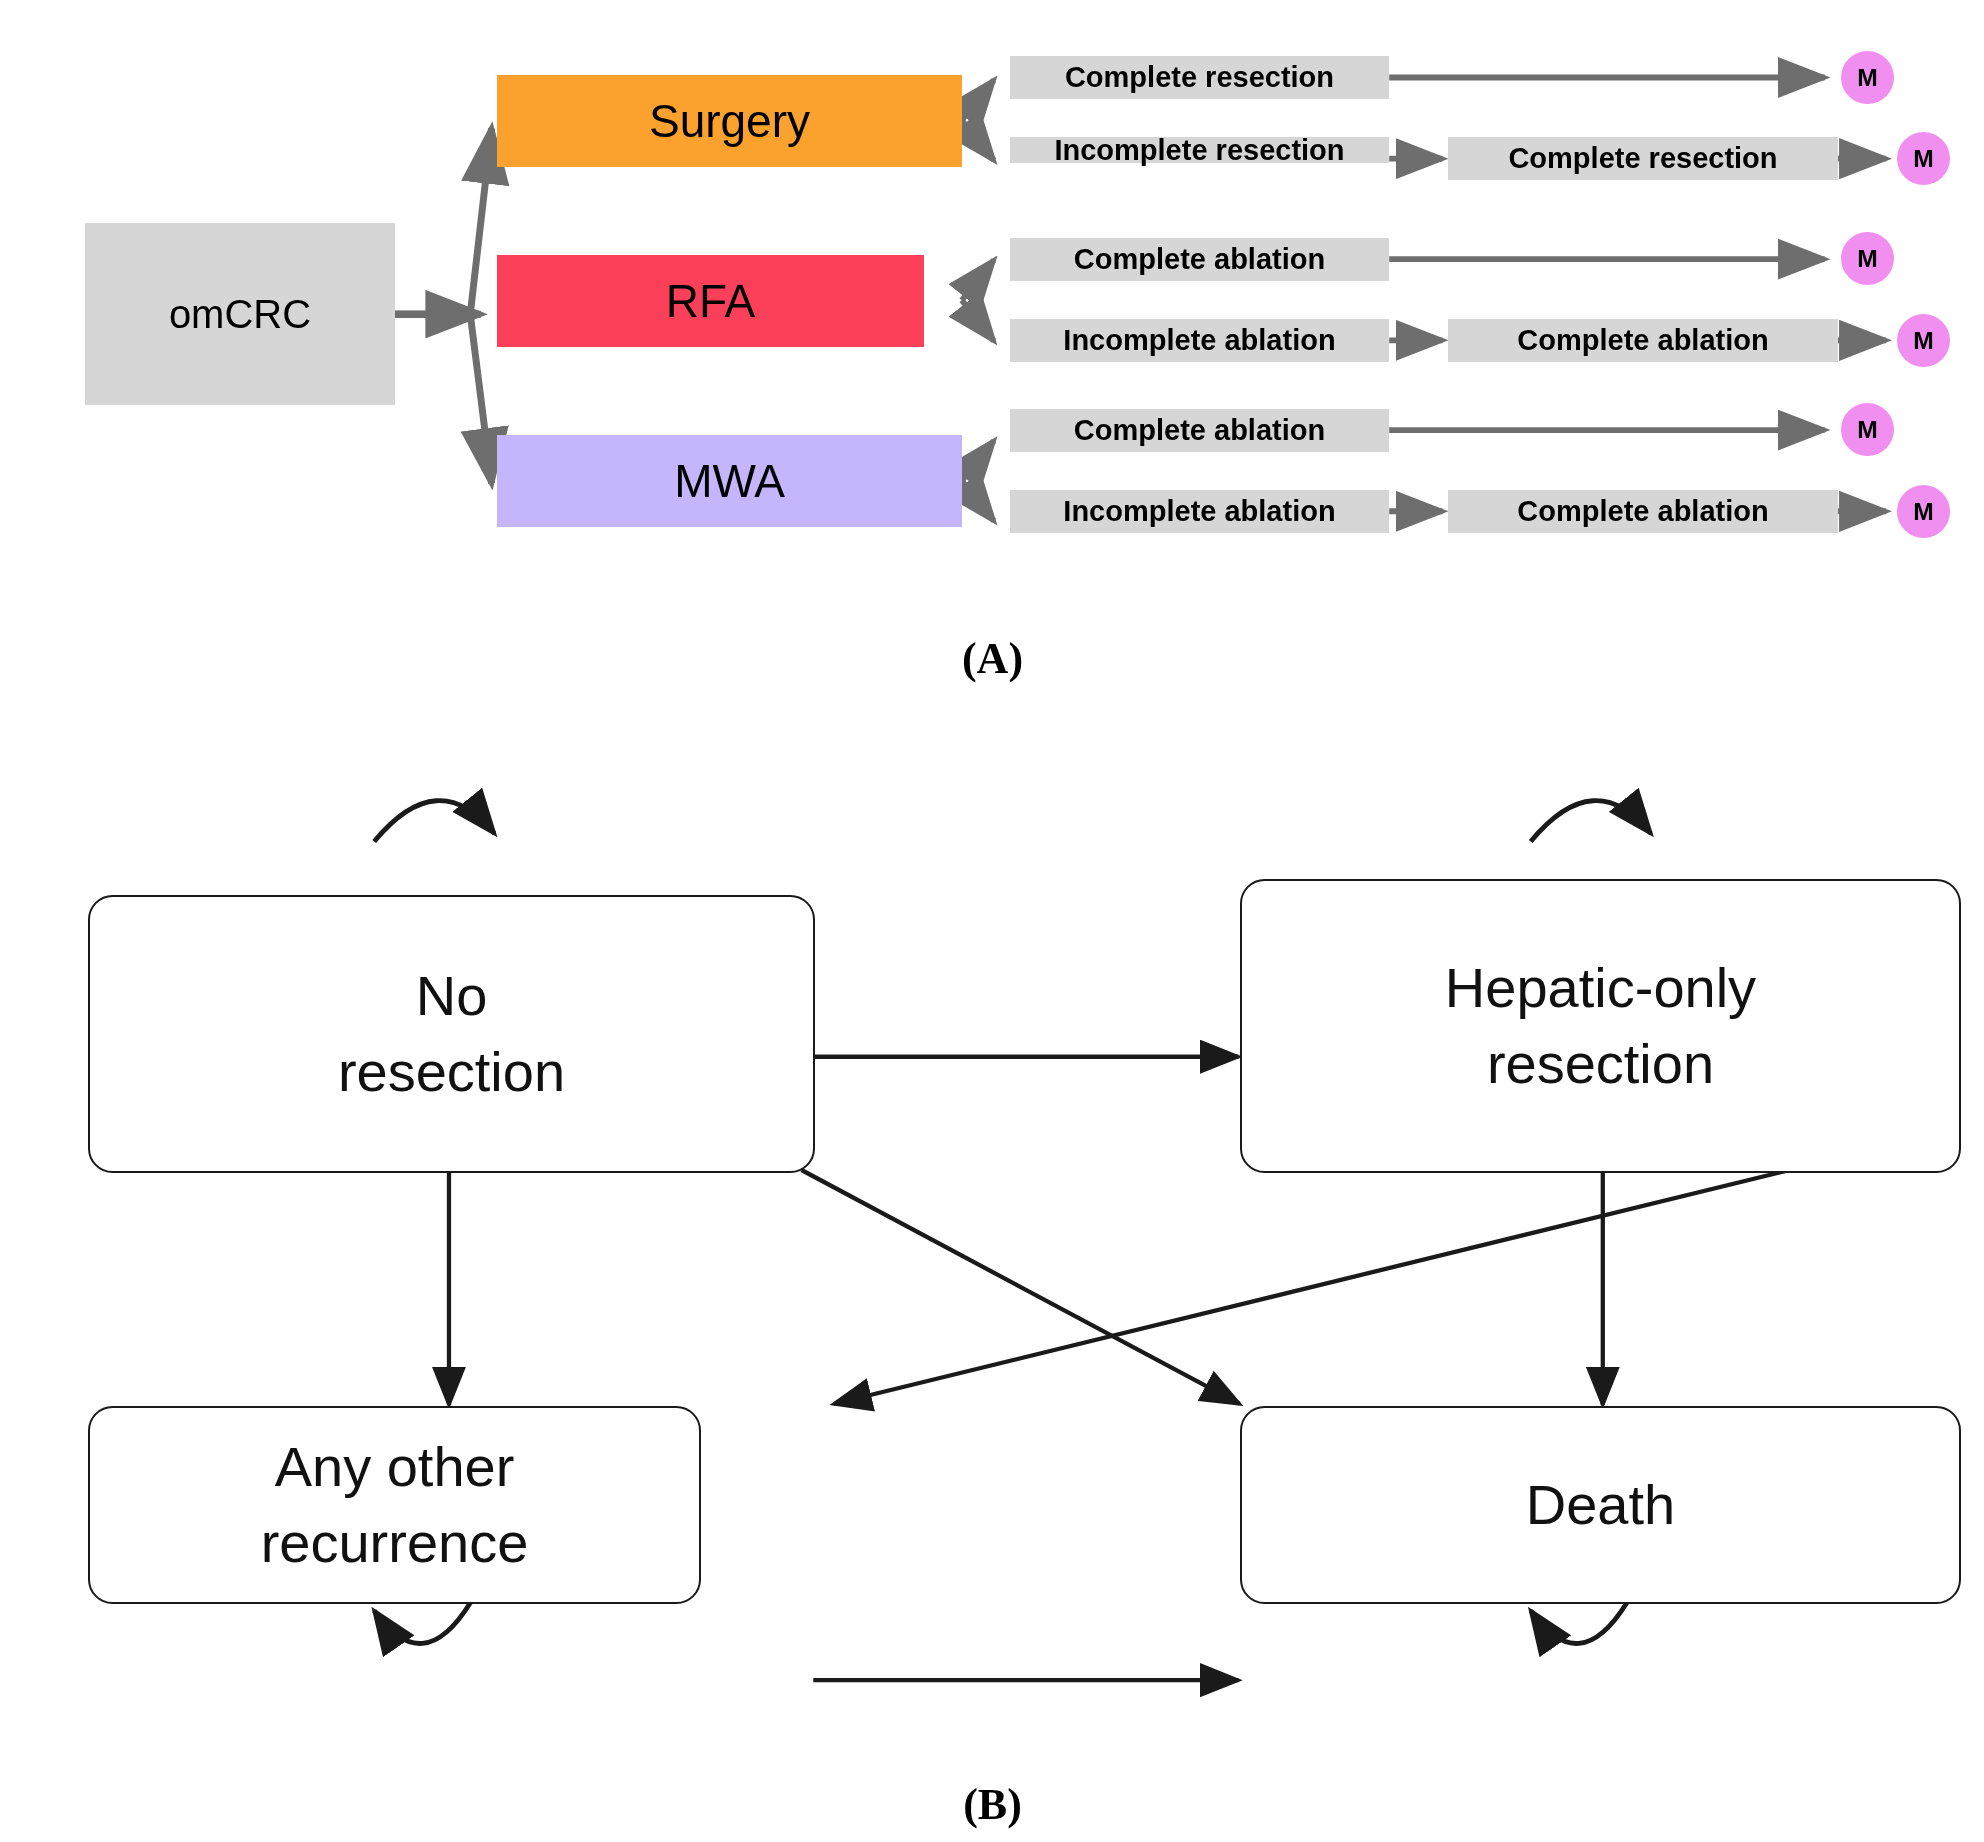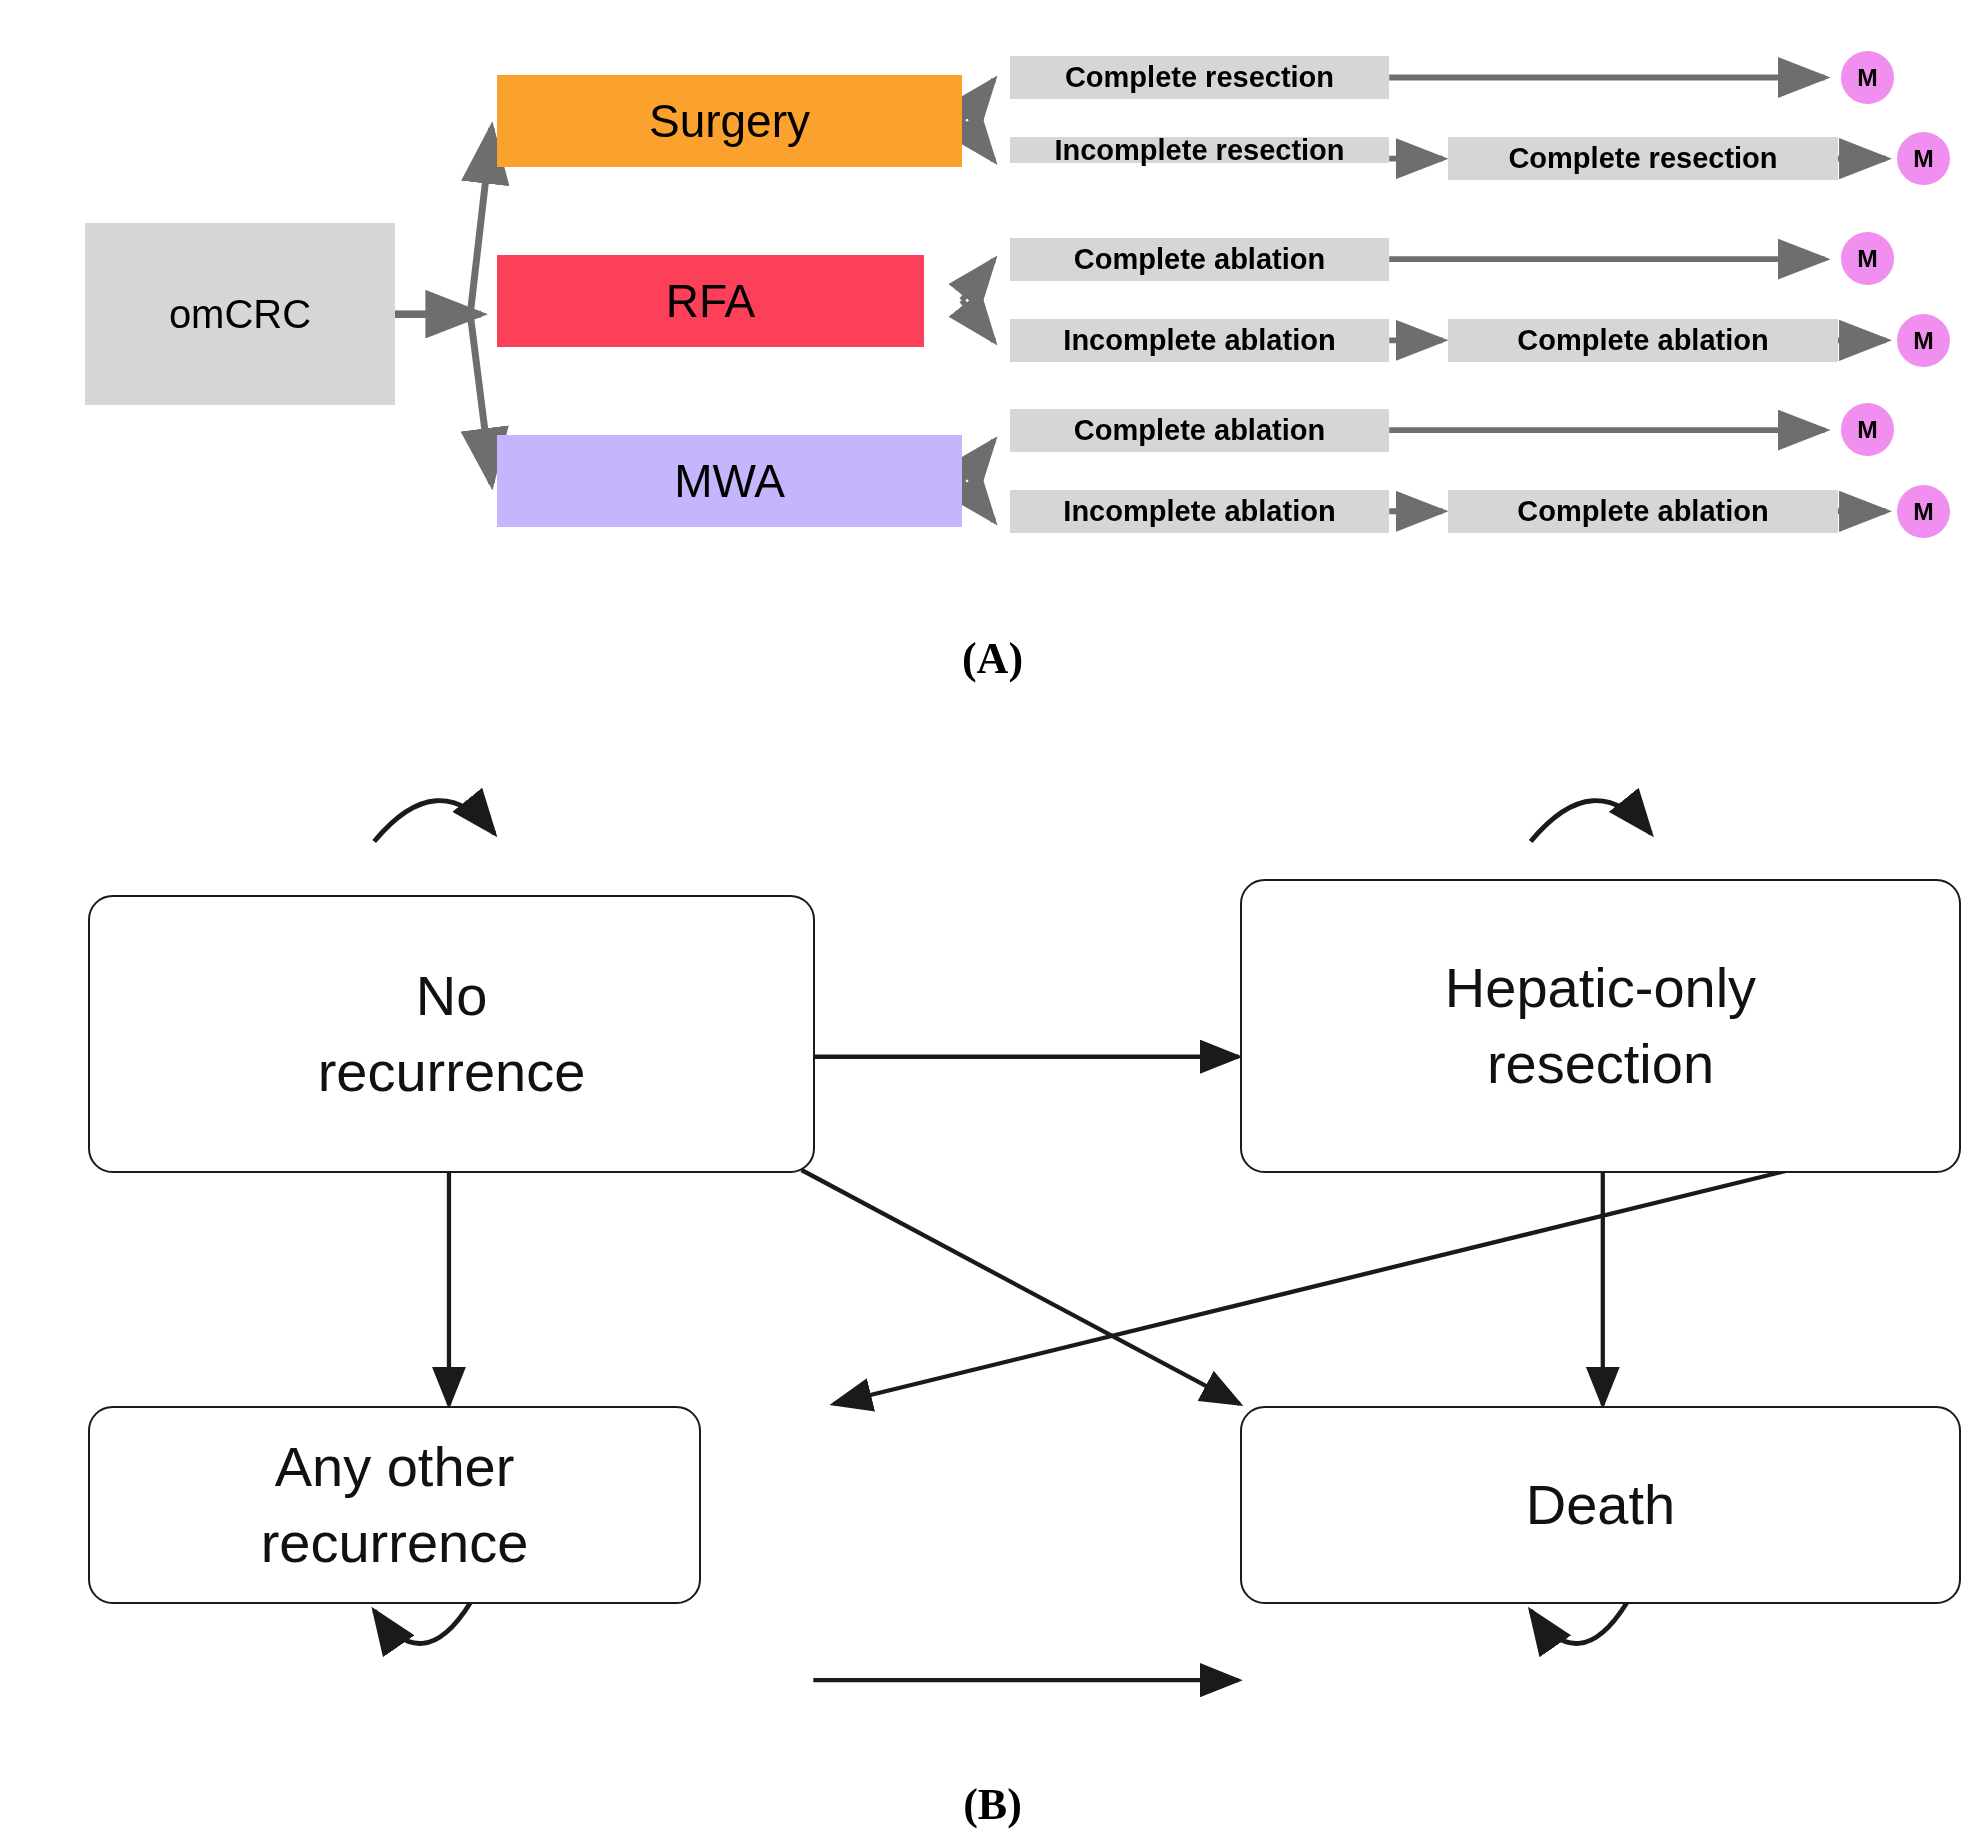--- a/index.html
+++ b/index.html
@@ -143,21 +143,21 @@
     </g>
 
     <g stroke="#1a1a1a" fill="none" stroke-width="8" marker-end="url(#ahBlk)">
       <path d="M 1500 790 L 2320 1228"></path>
       <path d="M 3350 790 L 1560 1228"></path>
     </g>
   </svg>
 
   <div class="boxB" style="left:88px;top:147px;width:727px;height:278px;">
     <span style="white-space:pre-line;">No
-recurrence</span>
+resection</span>
   </div>
 
   <div class="boxB" style="left:1240px;top:131px;width:721px;height:294px;">
     <span style="white-space:pre-line;">Hepatic-only
 resection</span>
   </div>
 
   <div class="boxB" style="left:88px;top:658px;width:613px;height:198px;">
     <span style="white-space:pre-line;">Any other
 recurrence</span>

